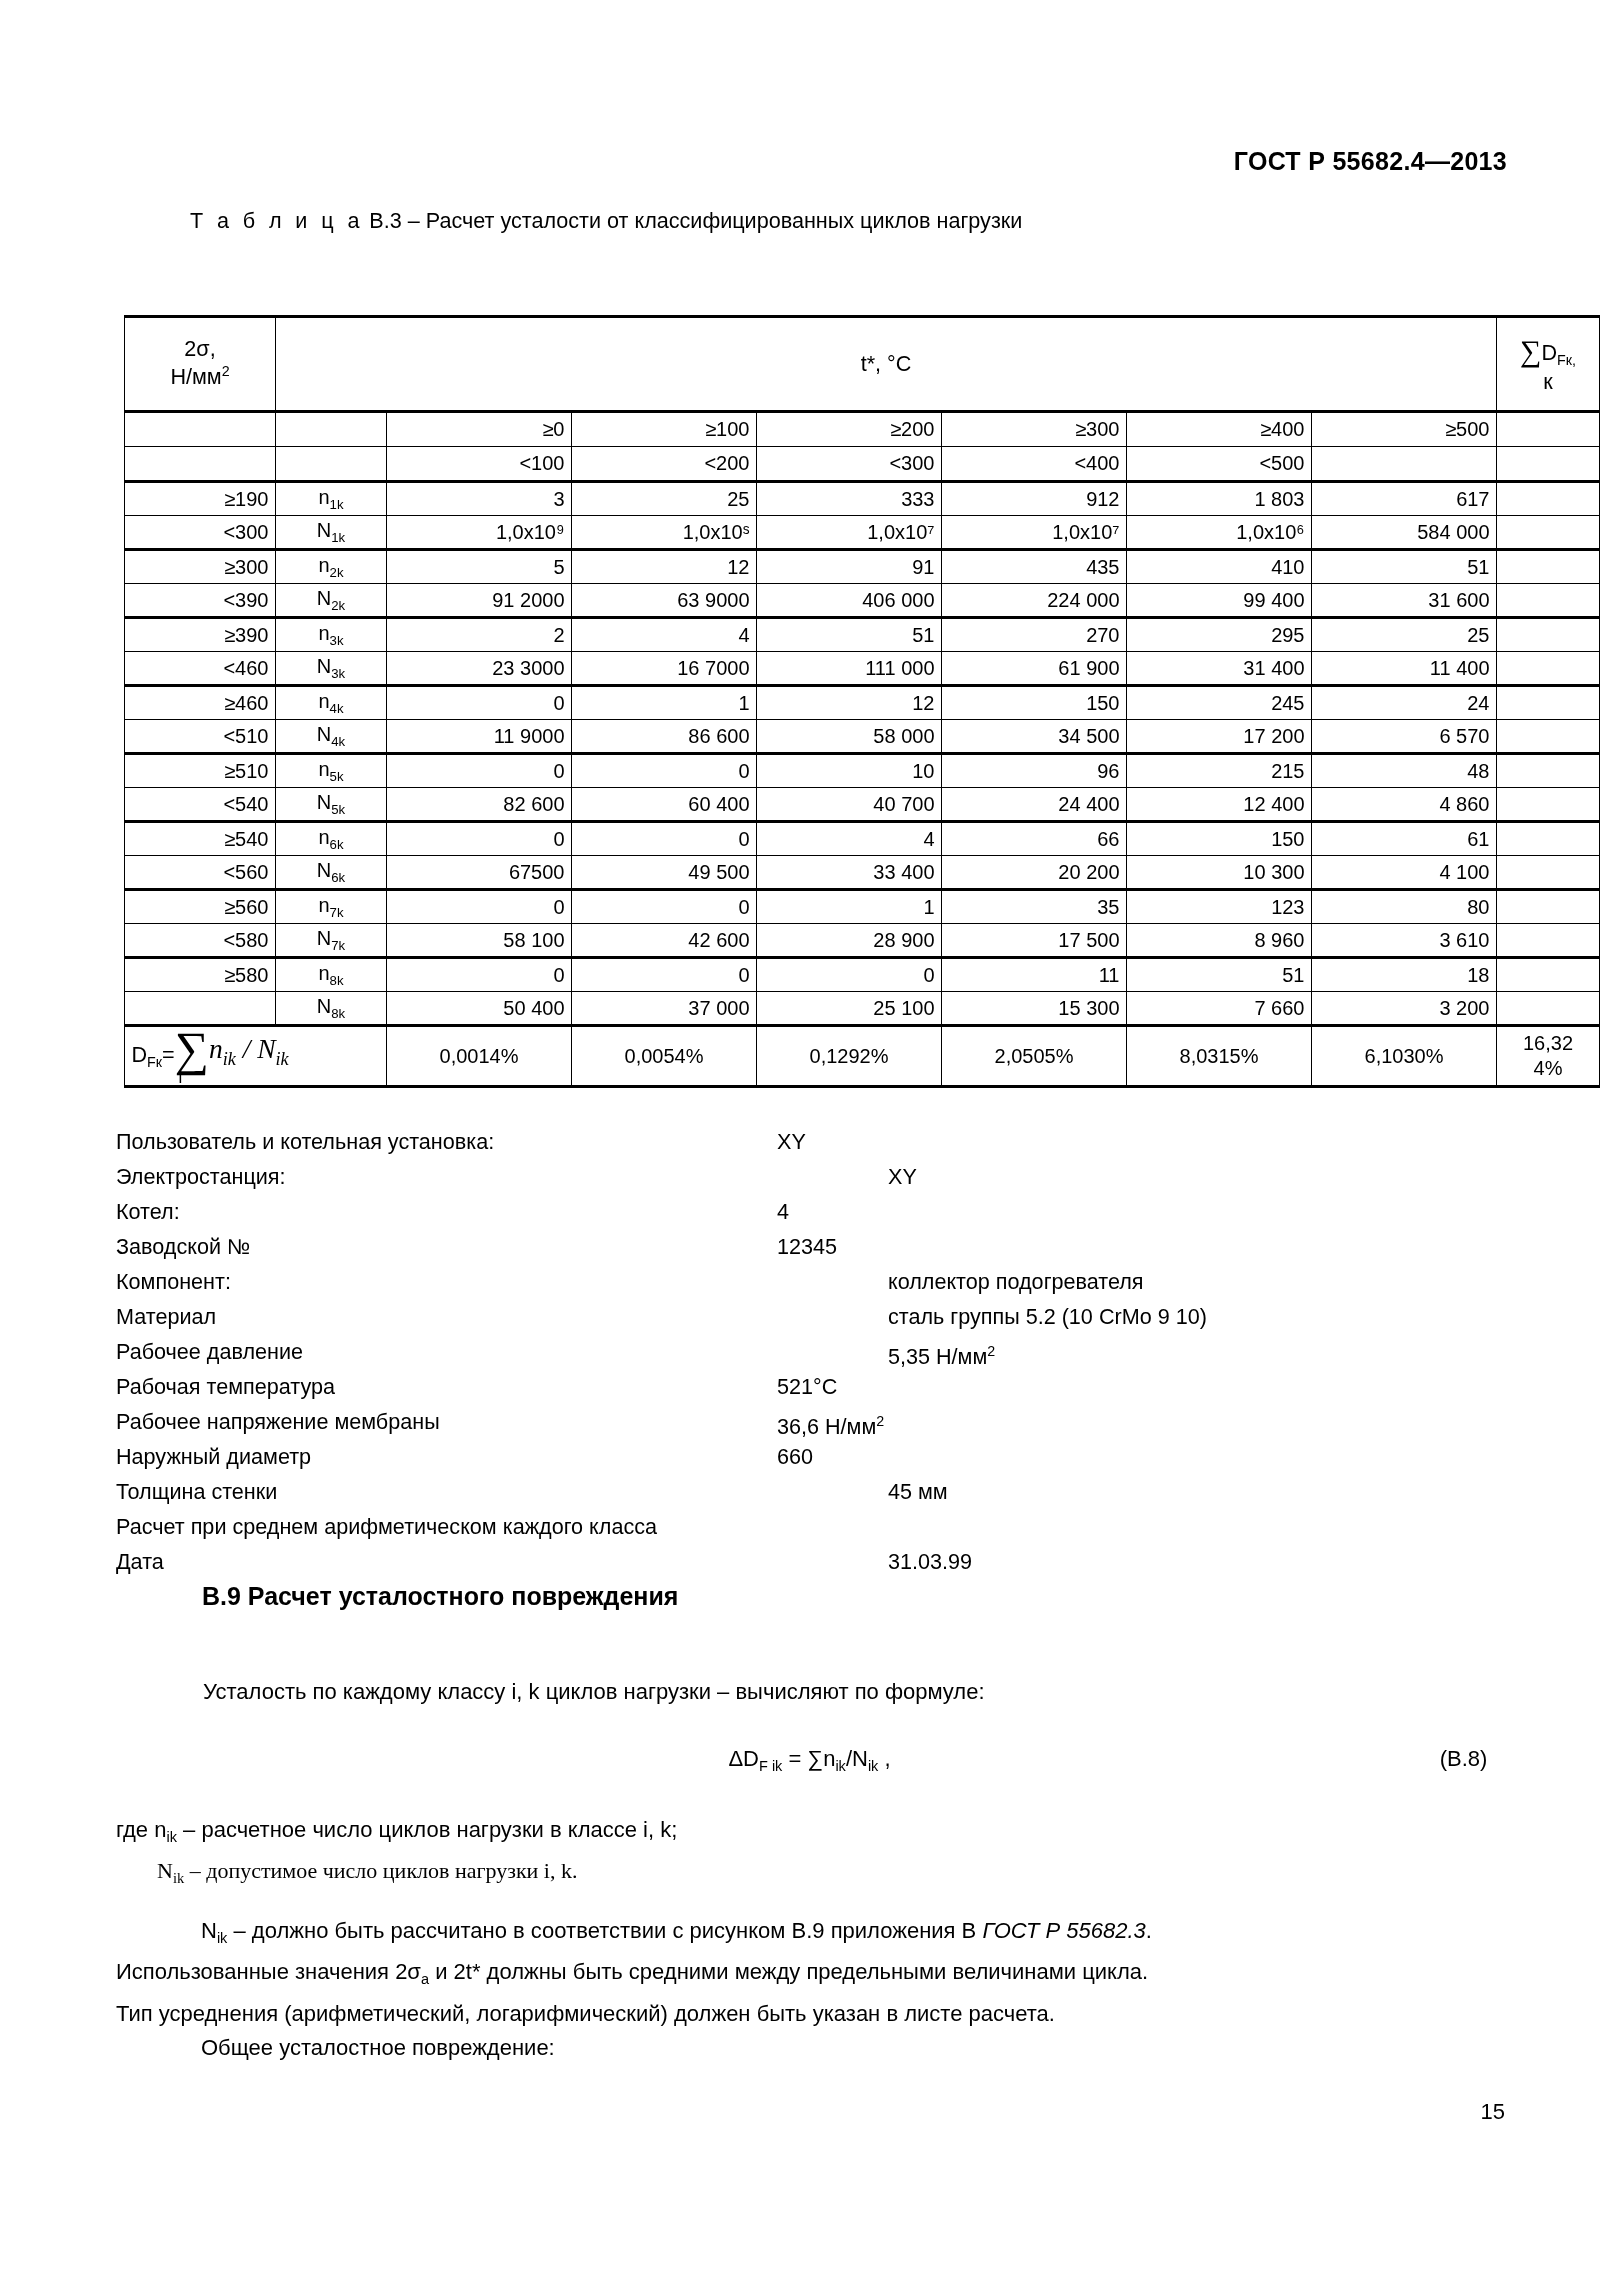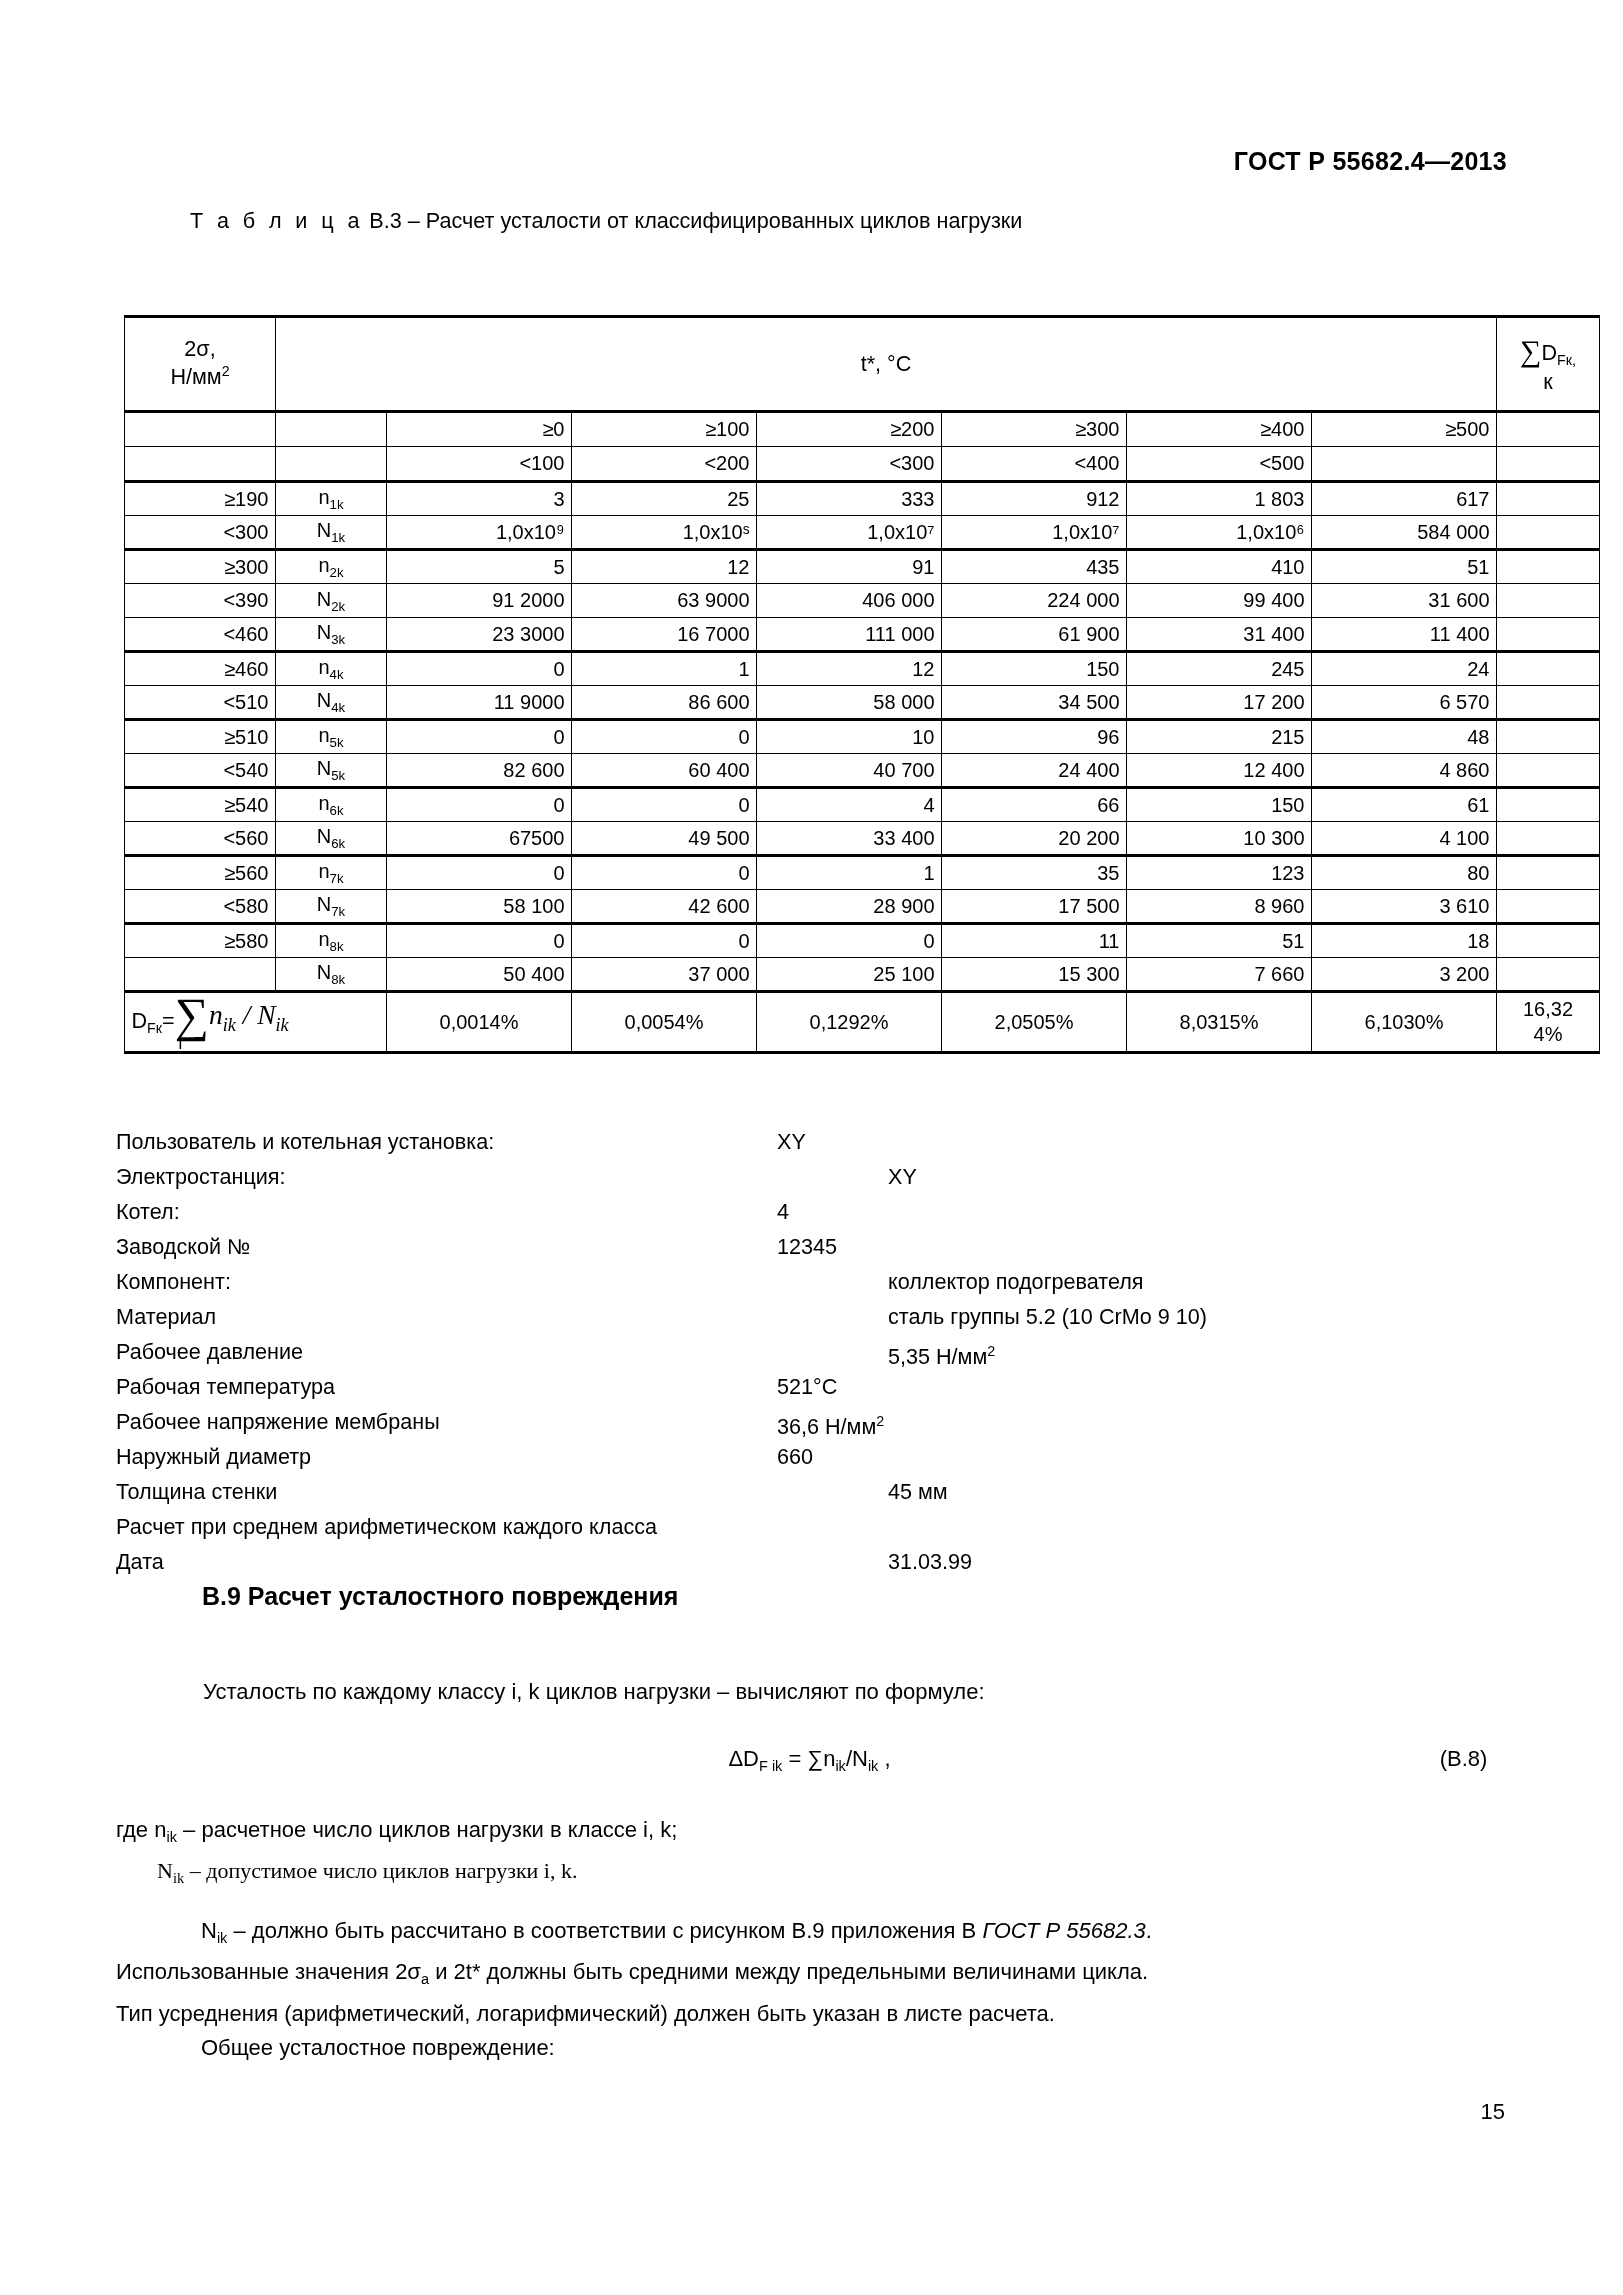--- a/index.html
+++ b/index.html
@@ -317,20 +317,31 @@
         <tr class="row-d">
           <td class="ralign">&lt;390</td>
           <td class="calign"><span>N</span><sub>2k</sub></td>
           <td class="ralign">91 2000</td>
           <td class="ralign">63 9000</td>
           <td class="ralign">406 000</td>
           <td class="ralign">224 000</td>
           <td class="ralign">99 400</td>
           <td class="ralign">31 600</td>
           <td></td>
+        </tr>
+        <tr class="row-d">
+          <td class="ralign thick-top">≥390</td>
+          <td class="calign thick-top"><span>n</span><sub>3k</sub></td>
+          <td class="ralign thick-top">2</td>
+          <td class="ralign thick-top">4</td>
+          <td class="ralign thick-top">51</td>
+          <td class="ralign thick-top">270</td>
+          <td class="ralign thick-top">295</td>
+          <td class="ralign thick-top">25</td>
+          <td class="thick-top"></td>
         </tr>
         <tr class="row-d">
           <td class="ralign">&lt;460</td>
           <td class="calign"><span>N</span><sub>3k</sub></td>
           <td class="ralign">23 3000</td>
           <td class="ralign">16 7000</td>
           <td class="ralign">111 000</td>
           <td class="ralign">61 900</td>
           <td class="ralign">31 400</td>
           <td class="ralign">11 400</td>

